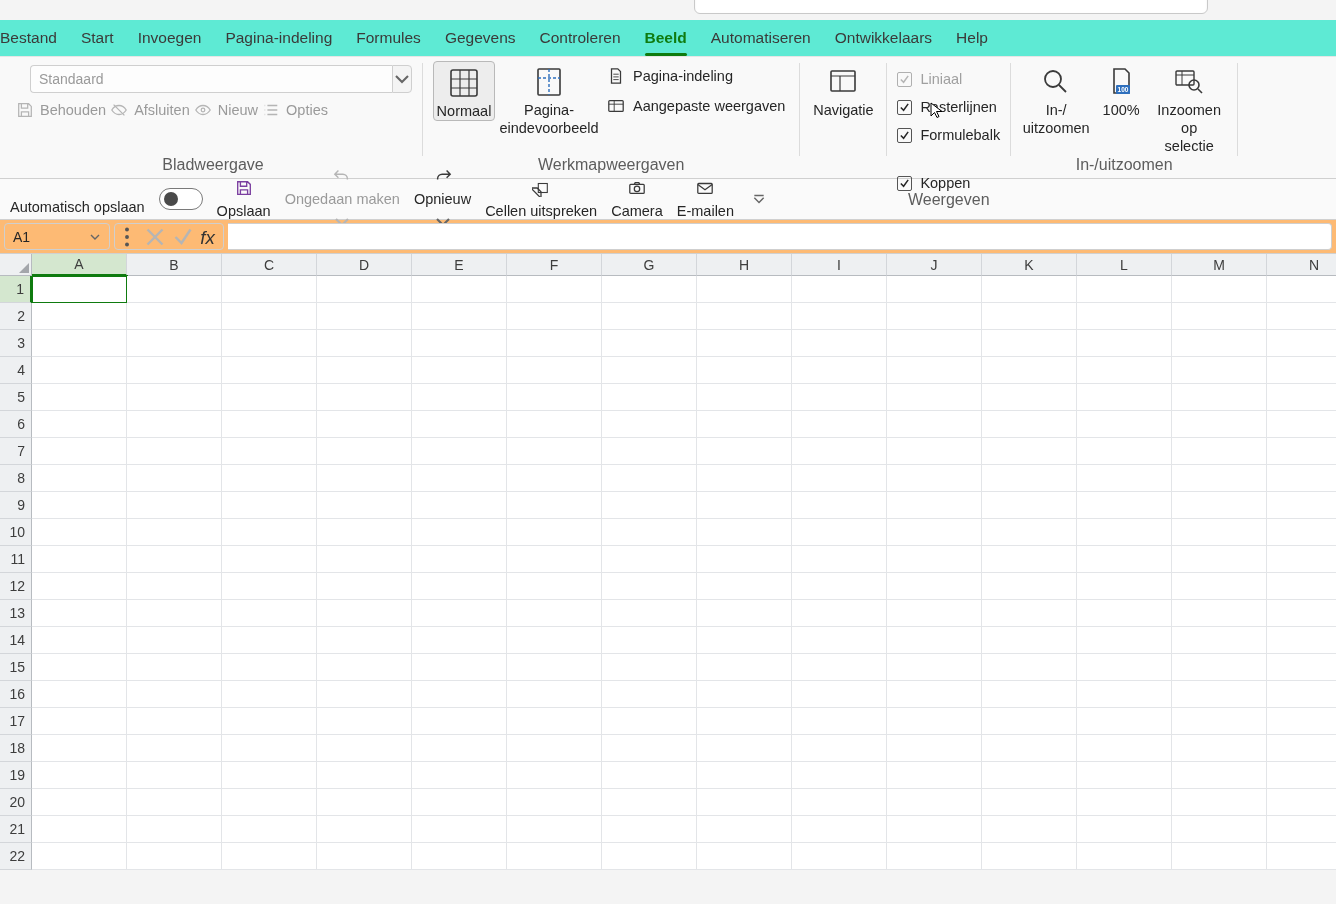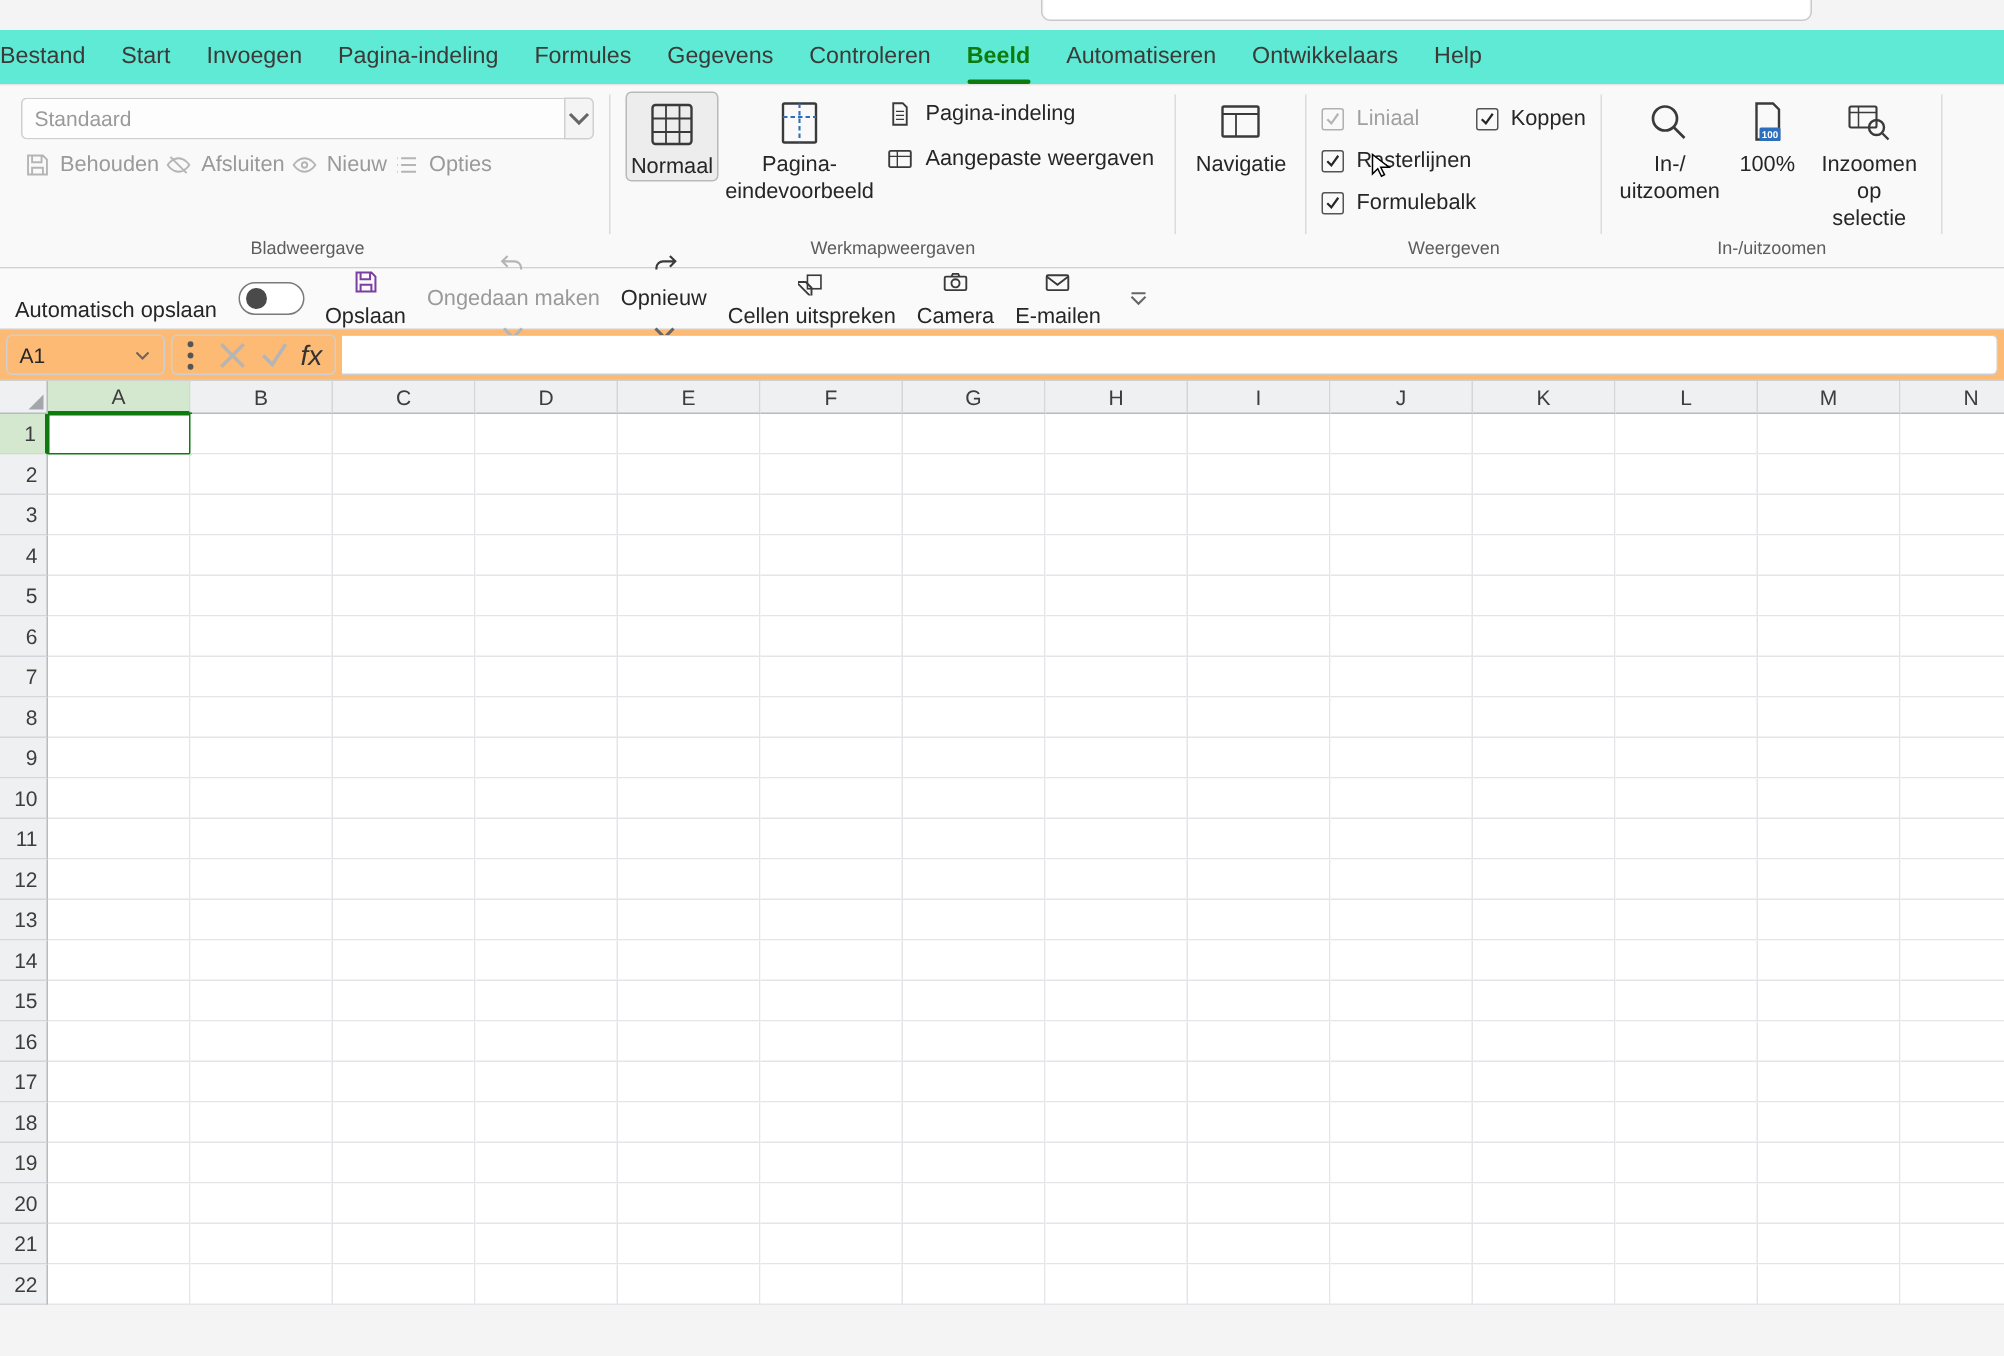--- a/index.html
+++ b/index.html
@@ -13,25 +13,25 @@
   .tabs { height: 36px; display: flex; align-items: center; gap: 0; padding: 0 0; background: #5eead4; }
   .tab { padding: 8px 12px 8px 12px; font-size: 15.5px; color: #3b3a39; cursor: pointer; position: relative; }
   .tab.first { padding-left: 0; }
   .tab.active { font-weight: 600; color: #0f7b0f; }
   .tab.active::after { content:""; position: absolute; left: 12px; right: 12px; bottom: -1px; height: 3px; background:#0f7b0f; border-radius: 2px; }
 
   
   .ribbon { height: 123px; background: #f9f9f9; border-top: 1px solid #e6e6e6; border-bottom: 1px solid #d0d0d0; display:flex; align-items:stretch; }
   .group { display:flex; flex-direction:column; padding: 4px 10px 0 10px; position:relative; }
   .group .body { flex: 1; display:flex; align-items:flex-start; }
-  .group .glabel { text-align:center; font-size:12px; color:#5d5d5d; padding-bottom:4px; height:20px; line-height:14px; }
+  .group .glabel { text-align:center; font-size:16px; color:#5d5d5d; padding-bottom:4px; height:20px; line-height:14px; }
   .sep { width:1px; background:#dcdcdc; margin: 6px 0 22px 0; }
 
   
-  .viewcombo { display:flex; align-items:center; margin:4px 0 6px 0; }
+  .viewcombo { display:flex; align-items:center; margin:4px 0 6px 16px; }
   .viewcombo-input { width:362px; height:28px; background:#fdfdfd; border:1px solid #cfcfcf; border-right:none; border-radius:4px 0 0 4px; padding:0 8px; color:#888; font-size:14px; line-height:26px; }
   .viewcombo-btn { width:20px; height:28px; border:1px solid #cfcfcf; border-radius:0 4px 4px 0; background:#f4f4f4; display:flex; align-items:center; justify-content:center; }
   .viewrow { display:flex; }
   .grey { color:#9a9a9a; }
   .ibtn { display:flex; align-items:center; gap:6px; padding:2px 2px; font-size:14.5px; cursor:pointer; }
   .ibtn svg { width:18px; height:18px; }
 
   
   .bigbtn { display:flex; flex-direction:column; align-items:center; justify-content:flex-start; padding:6px 8px 0px 8px; text-align:center; line-height:18px; font-size:14.5px; cursor:pointer; border-radius:4px; }
   .bigbtn.selected { border:1px solid #b9b9b9; background:#ededed; }
@@ -198,21 +198,21 @@
           </svg>
         <span>Navigatie</span>
       </div>
     </div>
     <div class="glabel"></div>
   </div>
 
   <div class="sep"></div>
 
   <div class="group" style="position:relative;">
-    <div class="body" style="padding-top:4px;">
+    <div class="body" style="gap:24px; padding-top:4px;flex-direction:column;">
       <div class="col" style="gap:8px;">
         <div class="chk disabled">
           <div class="chkbox disabled">
               <svg viewBox="0 0 12 12">
                 <path d="M2 6l3 3 5-7" fill="none" stroke="#b5b5b5" stroke-width="1.6"></path>
               </svg>
             </div>
           <span>Liniaal</span>
         </div>
         <div class="chk">

